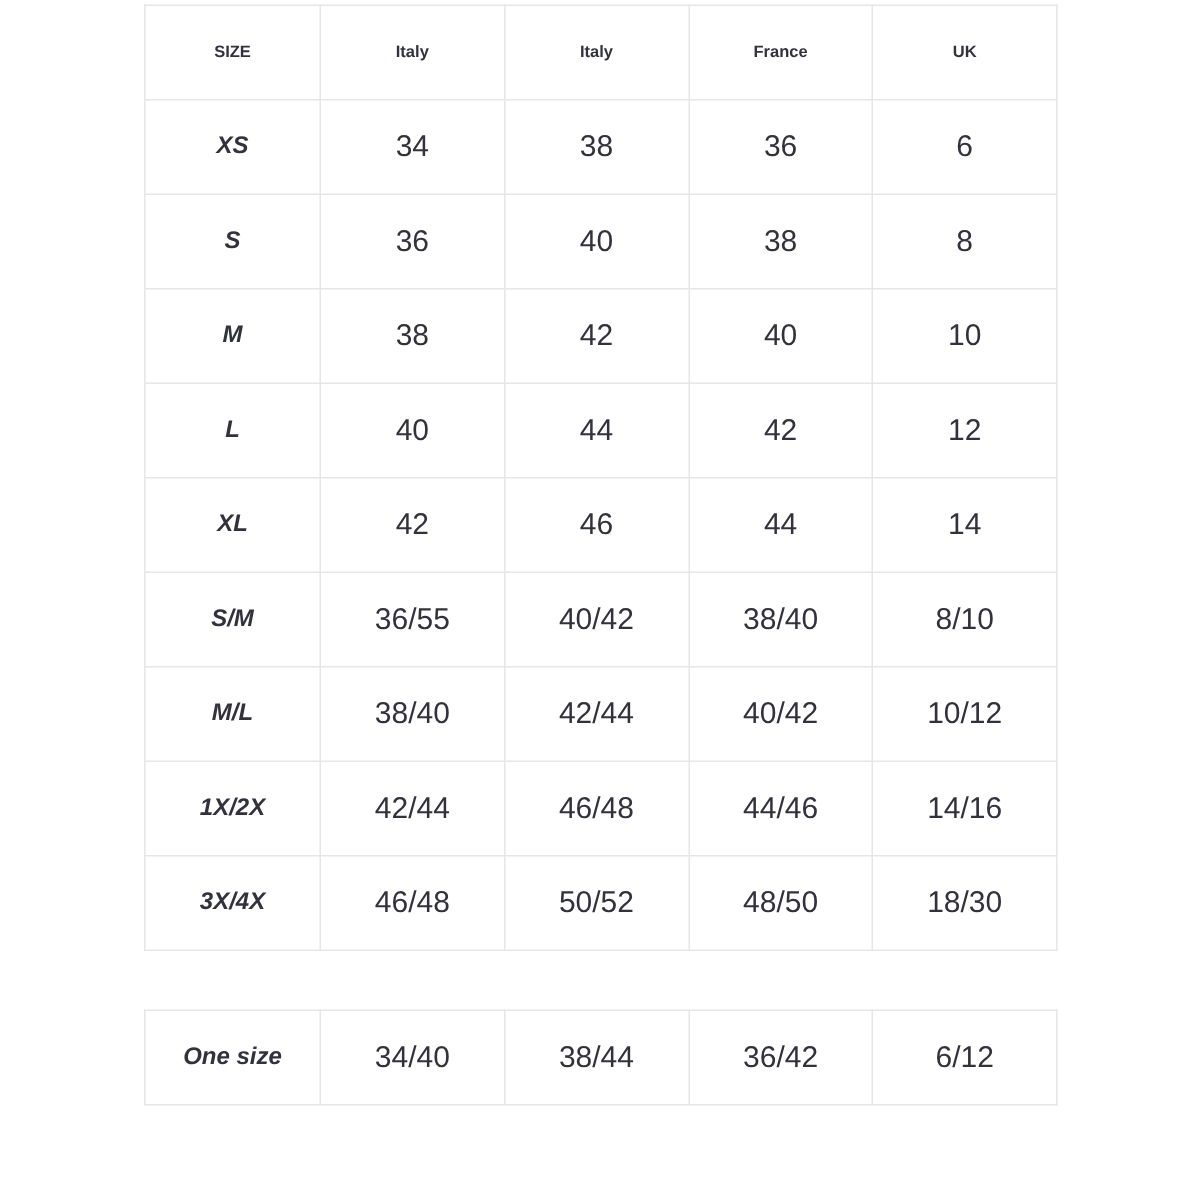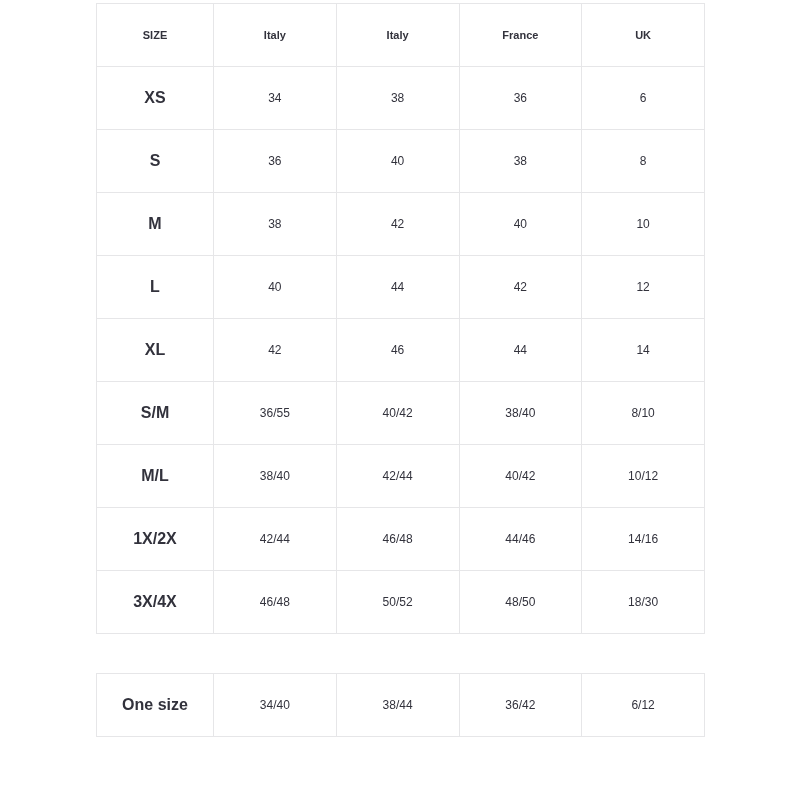--- a/index.html
+++ b/index.html
@@ -34,32 +34,33 @@
   table.size-table col.col-size { width: 117px; }
   table.size-table col.col-data { width: 122.75px; }
 
   table.size-table td,
   table.size-table th {
     border: 1px solid #e6e6e8;
     height: 63px;
     padding: 0 4px;
     text-align: center;
     vertical-align: middle;
-    font-size: 12px;
+    font-size: 20px;
     font-weight: 400;
     color: #32323c;
     box-sizing: border-box;
   }
   table.size-table th {
     font-weight: 700;
     font-size: 11px;
   }
   table.size-table td.rowlabel {
     font-weight: 700;
     font-size: 16px;
+    font-style: italic;
   }
 </style>
 </head>
 <body>
 
 <div id="page">
 
   <div class="table-wrap" id="main-table-wrap">
     <table class="size-table">
       <colgroup>

